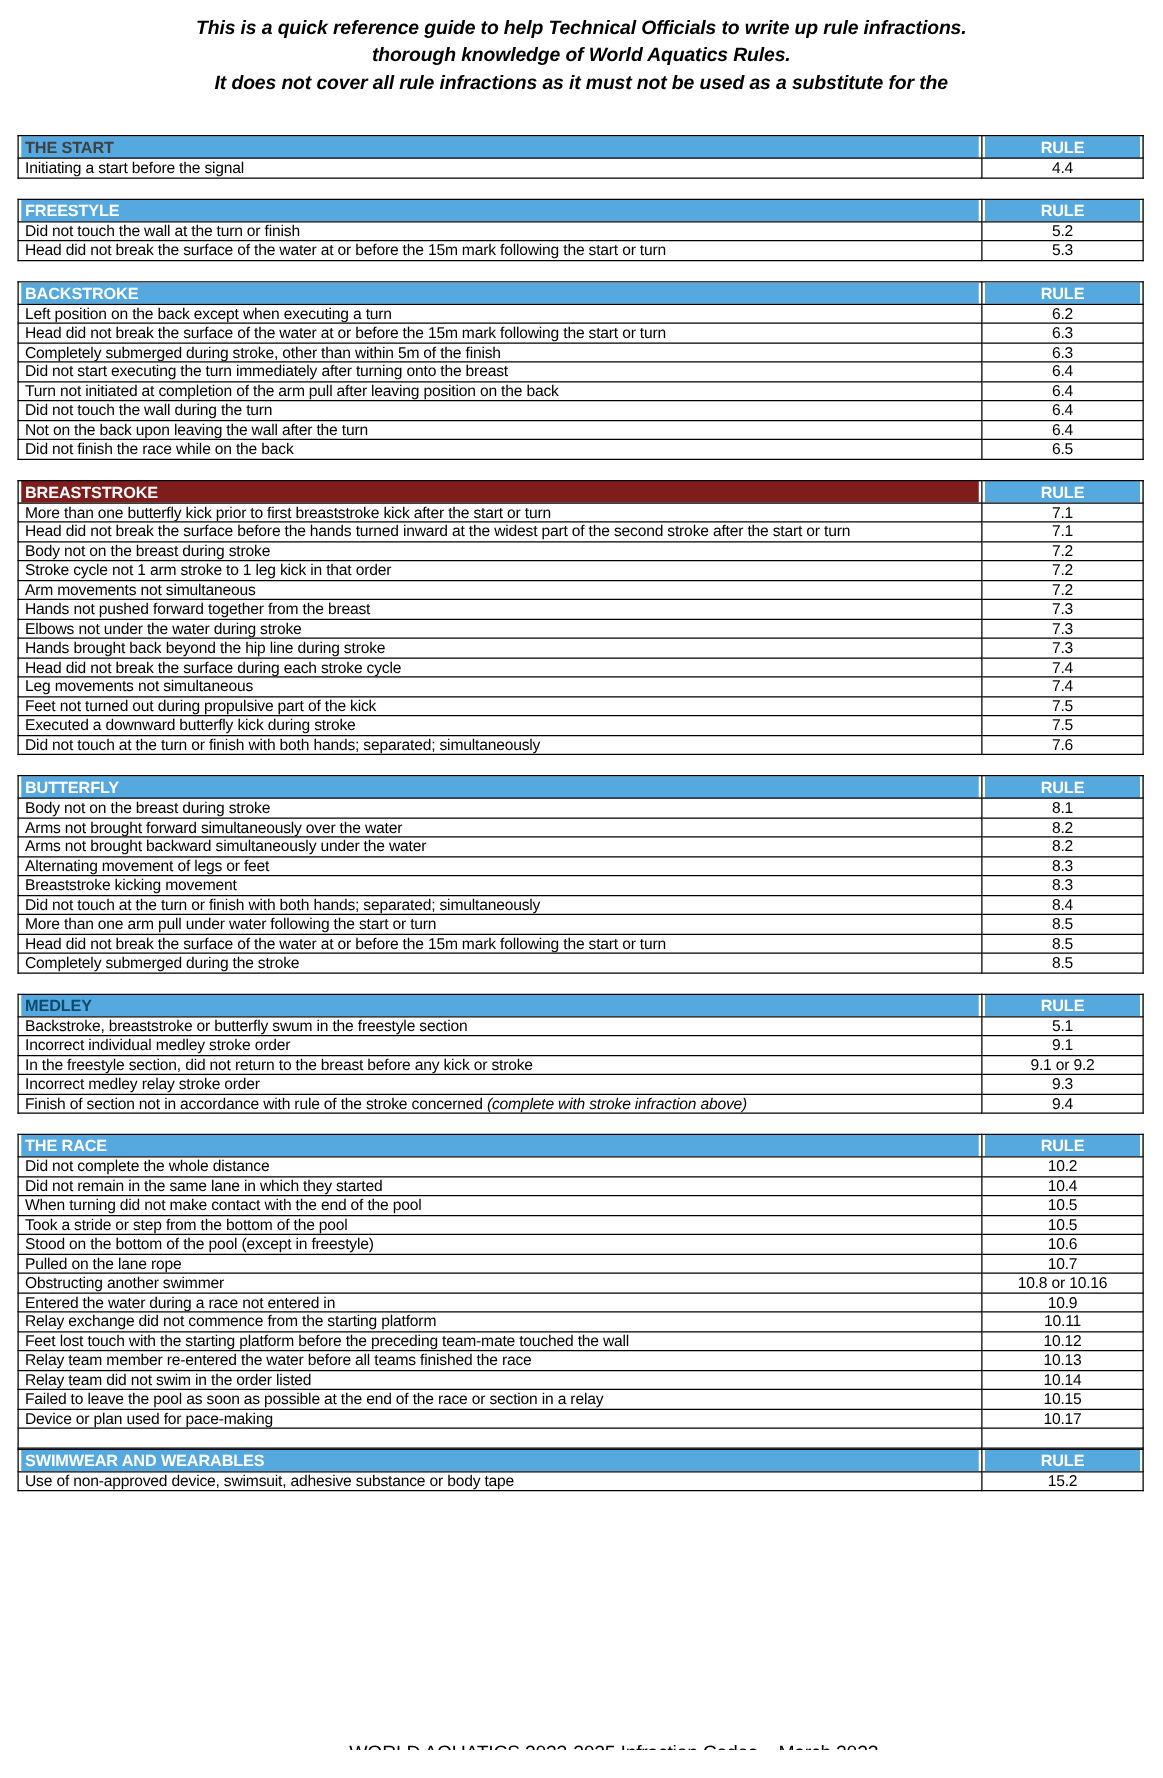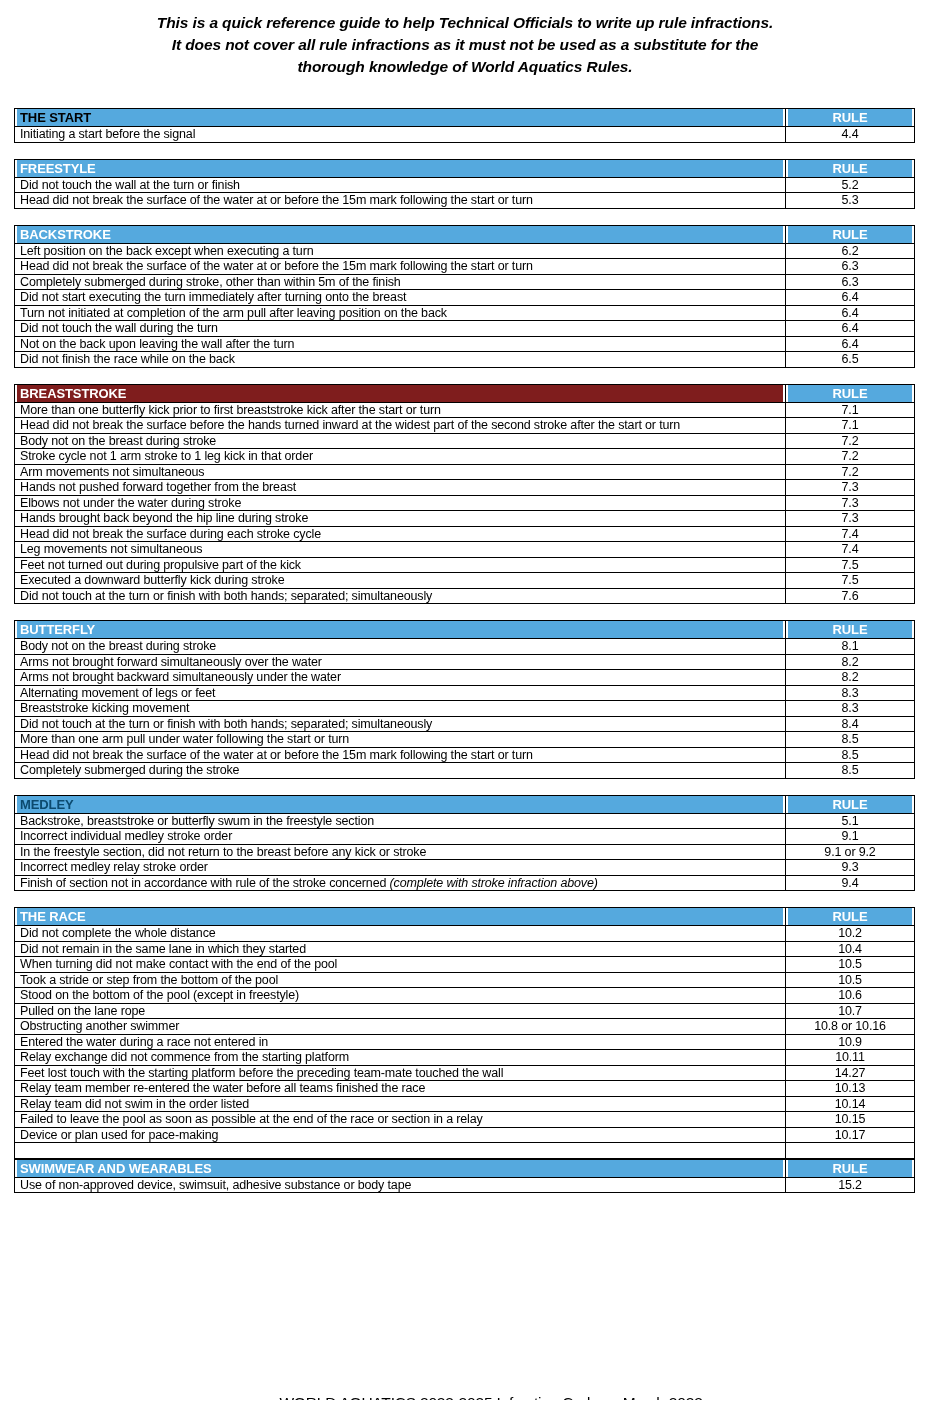--- a/index.html
+++ b/index.html
@@ -82,33 +82,33 @@
     padding-left: 28px;
   }
 </style>
 </head>
 <body>
 
 <div class="page">
 
   <div class="intro">
     <div>This is a quick reference guide to help Technical Officials to write up rule infractions.</div>
+    <div>thorough knowledge of World Aquatics Rules.</div>
     <div>It does not cover all rule infractions as it must not be used as a substitute for the</div>
-    <div>thorough knowledge of World Aquatics Rules.</div>
   </div>
 
   <div class="tables" id="tables">
       <table class="infraction-table">
         <colgroup>
           <col style="width: 771px;">
           <col style="width: 129px;">
         </colgroup>
         <thead>
           <tr>
-            <th class="title-h" style="background: rgb(85, 169, 222); color: #000000;">THE START</th>
+            <th class="title-h" style="background: rgb(85, 169, 222); color: #404040;">THE START</th>
             <th class="rule-h" style="background: rgb(85, 169, 222); color: rgb(255, 255, 255);">RULE</th>
           </tr>
         </thead>
         <tbody>
           <tr>
             <td class="desc">Initiating a start before the signal</td>
             <td class="rule">4.4</td>
           </tr>
         </tbody>
       </table>
@@ -373,21 +373,21 @@
           <tr>
             <td class="desc">Entered the water during a race not entered in</td>
             <td class="rule">10.9</td>
           </tr>
           <tr>
             <td class="desc">Relay exchange did not commence from the starting platform</td>
             <td class="rule">10.11</td>
           </tr>
           <tr>
             <td class="desc">Feet lost touch with the starting platform before the preceding team-mate touched the wall</td>
-            <td class="rule">14.27</td>
+            <td class="rule">10.12</td>
           </tr>
           <tr>
             <td class="desc">Relay team member re-entered the water before all teams finished the race</td>
             <td class="rule">10.13</td>
           </tr>
           <tr>
             <td class="desc">Relay team did not swim in the order listed</td>
             <td class="rule">10.14</td>
           </tr>
           <tr>

